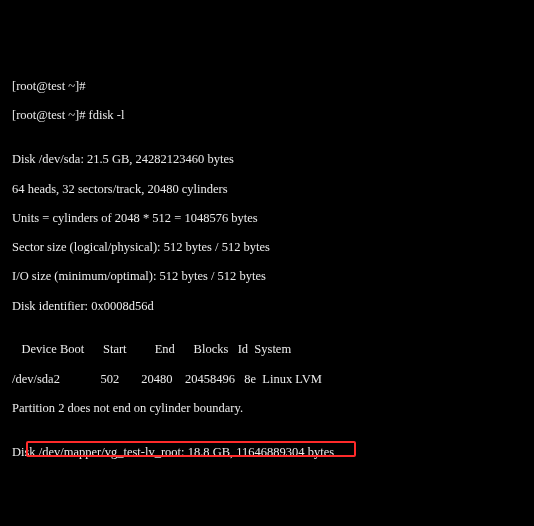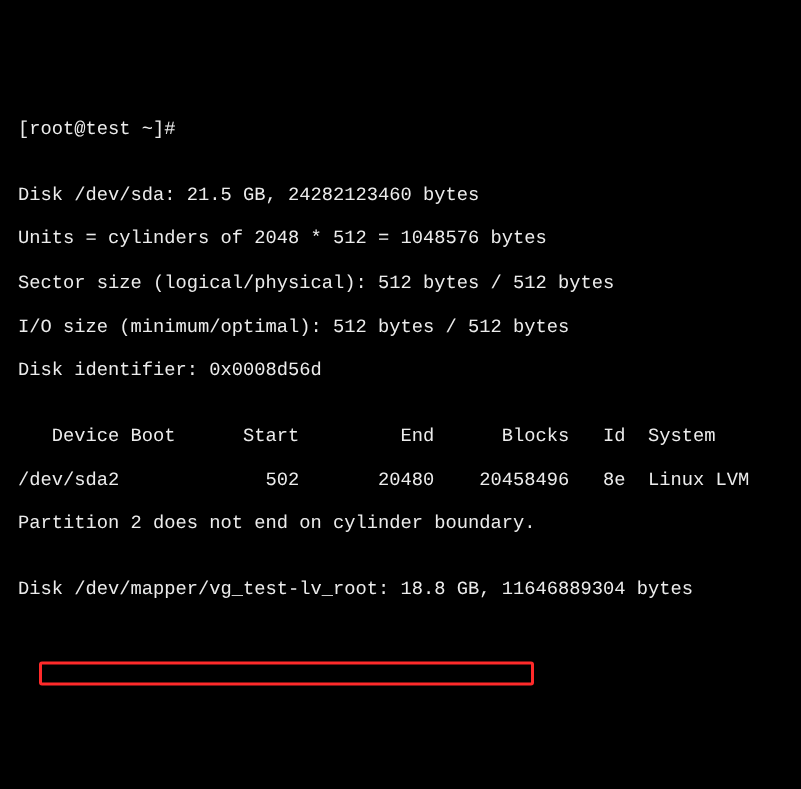--- a/index.html
+++ b/index.html
@@ -8,42 +8,44 @@
       font-family: "Consolas", "Monaco", "Courier New", monospace;
       font-size: 12.5px;
       color: #ececec;
       line-height: 1.17;
       width: 534px;
       height: 526px;
       padding: 6px 12px 8px 12px;
       overflow: hidden;
       white-space: pre;
     }
-    .line { display: block; }
+    .line { display: block; font-family: Liberation Serif, serif; }
     .highlight-box {
       position: absolute;
       left: 14px;
       top: 420px;
       width: 330px;
       height: 16px;
       border: 2px solid #ff2a2a;
       border-radius: 2px;
       pointer-events: none;
     }
     .container { position: relative; }
   </style>
 </head>
 <body>
 <div class="container">
 
 
 
 <span class="line">[root@test ~]# </span>
+<span class="line">[root@test ~]# fdisk -l</span>
 <span class="line"></span>
 <span class="line">Disk /dev/sda: 21.5 GB, 24282123460 bytes</span>
+<span class="line">64 heads, 32 sectors/track, 20480 cylinders</span>
 <span class="line">Units = cylinders of 2048 * 512 = 1048576 bytes</span>
 <span class="line">Sector size (logical/physical): 512 bytes / 512 bytes</span>
 <span class="line">I/O size (minimum/optimal): 512 bytes / 512 bytes</span>
 <span class="line">Disk identifier: 0x0008d56d</span>
 <span class="line"></span>
 <span class="line">   Device Boot      Start         End      Blocks   Id  System</span>
 <span class="line">/dev/sda2             502       20480    20458496   8e  Linux LVM</span>
 <span class="line">Partition 2 does not end on cylinder boundary.</span>
 <span class="line"></span>
 <span class="line">Disk /dev/mapper/vg_test-lv_root: 18.8 GB, 11646889304 bytes</span>

